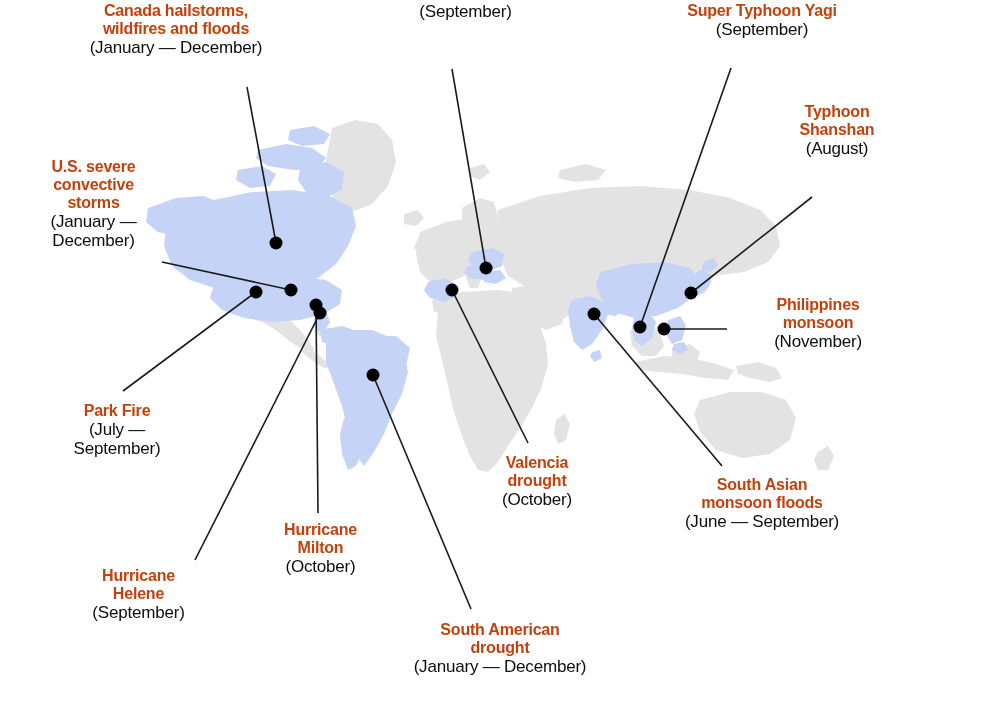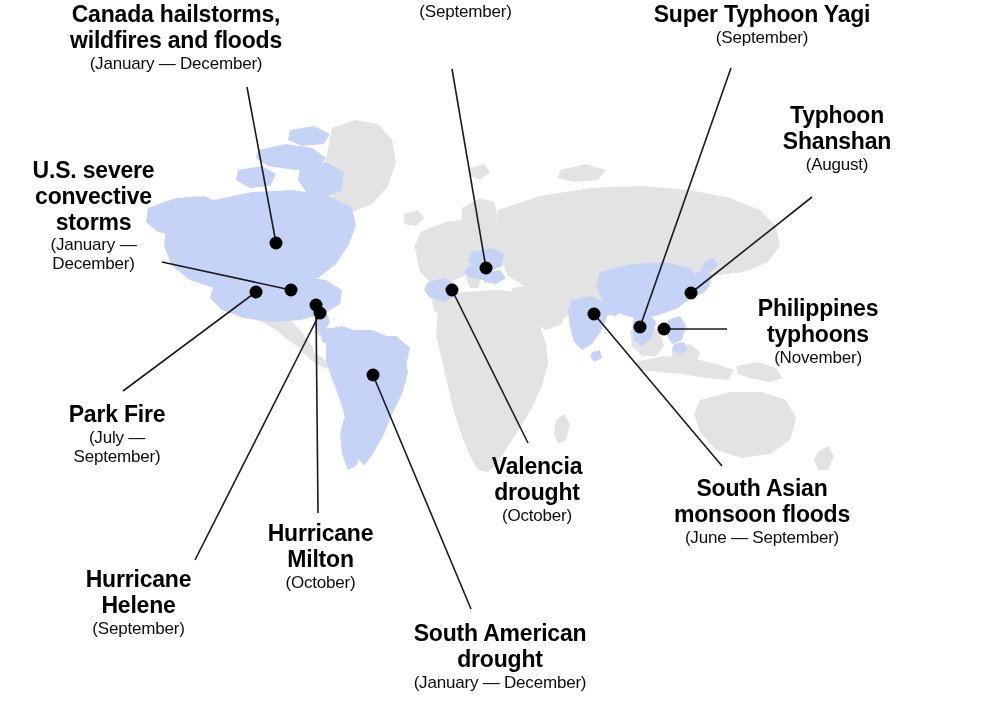--- a/index.html
+++ b/index.html
@@ -32,23 +32,23 @@
     z-index: 3;
   }
   .label {
     position: absolute;
     text-align: center;
     line-height: 1.12;
     white-space: pre-line;
   }
   .label .ttl {
     display: block;
-    color: #000000;
+    color: #c2410c;
     font-weight: bold;
-    font-size: 23px;
+    font-size: 16px;
     letter-spacing: -0.2px;
   }
   .label .dt {
     display: block;
     color: #0d0d0d;
     font-weight: normal;
     font-size: 17px;
     letter-spacing: -0.2px;
   }
 </style>
@@ -175,21 +175,21 @@
 wildfires and floods</span><span class="dt">(January — December)</span></div>
       <div class="label" style="left: 368px; top: 2px; width: 195px;"><span class="dt">(September)</span></div>
       <div class="label" style="left: 617px; top: 2px; width: 290px;"><span class="ttl">Super Typhoon Yagi</span><span class="dt">(September)</span></div>
       <div class="label" style="left: 742px; top: 103px; width: 190px;"><span class="ttl">Typhoon
 Shanshan</span><span class="dt">(August)</span></div>
       <div class="label" style="left: 6px; top: 158px; width: 175px;"><span class="ttl">U.S. severe
 convective
 storms</span><span class="dt">(January —
 December)</span></div>
       <div class="label" style="left: 723px; top: 296px; width: 190px;"><span class="ttl">Philippines
-typhoons</span><span class="dt">(November)</span></div>
+monsoon</span><span class="dt">(November)</span></div>
       <div class="label" style="left: 22px; top: 402px; width: 190px;"><span class="ttl">Park Fire</span><span class="dt">(July —
 September)</span></div>
       <div class="label" style="left: 457px; top: 454px; width: 160px;"><span class="ttl">Valencia
 drought</span><span class="dt">(October)</span></div>
       <div class="label" style="left: 633px; top: 476px; width: 258px;"><span class="ttl">South Asian
 monsoon floods</span><span class="dt">(June — September)</span></div>
       <div class="label" style="left: 238px; top: 521px; width: 165px;"><span class="ttl">Hurricane
 Milton</span><span class="dt">(October)</span></div>
       <div class="label" style="left: 46px; top: 567px; width: 185px;"><span class="ttl">Hurricane
 Helene</span><span class="dt">(September)</span></div>

